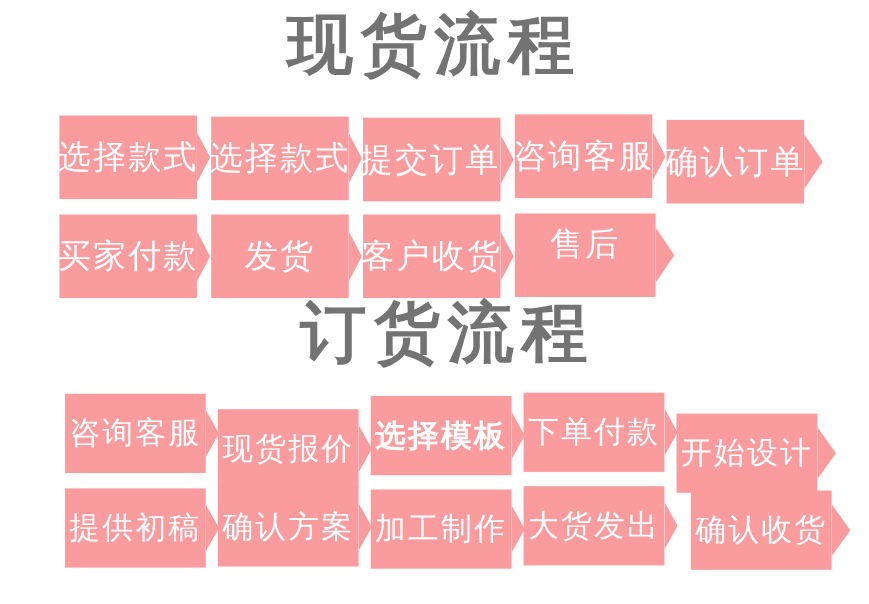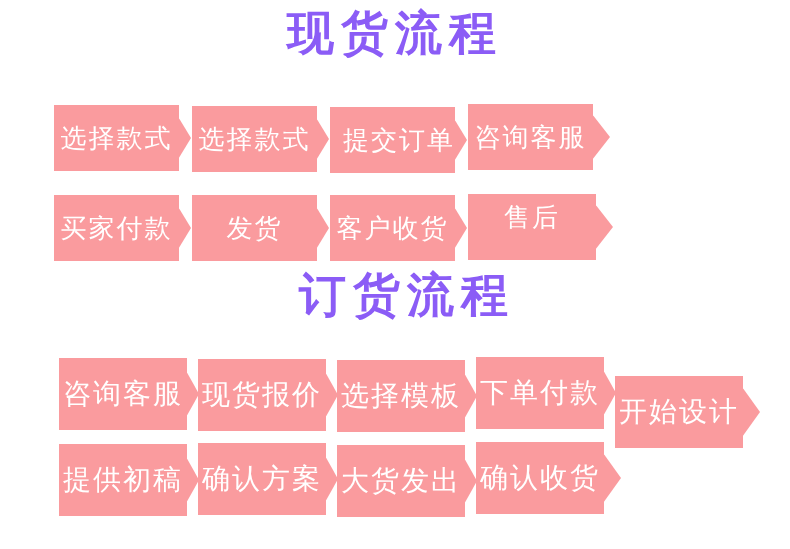--- a/index.html
+++ b/index.html
@@ -5,57 +5,57 @@
   html,body{margin:0;padding:0;}
   body{
     width:790px;height:549px;
     background:#ffffff;
     font-family:"DejaVu Sans","Liberation Sans",sans-serif;
     position:relative;overflow:hidden;
   }
   .title{
     position:absolute;left:0;width:100%;
     text-align:center;margin:0;
-    font-size:47px;font-weight:bold;color:#8b5cf6;
+    font-size:60px;font-weight:bold;color:#737373;
     letter-spacing:7px;line-height:1.25;
     white-space:nowrap;
   }
   .t1{top:4px;}
   .t2{top:266px;transform:translateX(12px);}
   .row{
     position:absolute;display:flex;align-items:flex-start;
   }
   .r1{top:105px;left:54px;gap:13px;}
   .r2{top:195px;left:54px;gap:13px;}
   .r3{top:358px;left:59px;gap:11px;}
   .r4{top:444px;left:59px;gap:11px;}
   .step{
     position:relative;background:#FA9B9E;color:#ffffff;
     display:flex;align-items:center;justify-content:center;
     flex:0 0 auto;
   }
-  .r1 .step,.r2 .step{width:125px;height:66px;font-size:26px;}
+  .r1 .step,.r2 .step{width:125px;height:76px;font-size:30px;}
   .r3 .step,.r4 .step{width:128px;height:72px;font-size:28px;}
   .r2 .step.wide{width:128px;}
   
   .step::after{
     content:"";position:absolute;left:100%;top:50%;
     transform:translateY(-50%);
     width:12px;height:60%;background:#FA9B9E;
     clip-path:polygon(0 0,100% 50%,0 100%);
   }
   .step:last-child::after{width:17px;height:66%;}
   
   .r1 .step:nth-child(2){margin-top:1px;}
   .r1 .step:nth-child(3){margin-top:2px;justify-content:flex-end;}
   .r1 .step:nth-child(4){margin-top:-1px;}
   .r1 .step:nth-child(5){margin-top:4px;}
   .r2 .step:nth-child(4){margin-top:-1px;text-align:center;}
-  .r3 .step:nth-child(2){margin-top:1px;}
-  .r3 .step:nth-child(3){margin-top:2px;}
+  .r3 .step:nth-child(2){margin-top:14px;}
+  .r3 .step:nth-child(3){margin-top:2px;font-weight:bold;}
   .r3 .step:nth-child(4){margin-top:-1px;text-align:right;}
   .r3 .step:nth-child(5){margin-top:18px;}
   .r4 .step:nth-child(2){margin-top:-1px;}
   .r4 .step:nth-child(3){margin-top:1px;}
   .r4 .step:nth-child(4){margin-top:-2px;}
   .r4 .step:nth-child(5){margin-top:2px;margin-left:13px;}
   .lbl{letter-spacing:2px;white-space:nowrap;}
   .lbl.raised{transform:translateY(-10px);}
 </style>
 </head>
@@ -68,20 +68,23 @@
     <span class="lbl">选择款式</span>
   </div>
   <div class="step">
     <span class="lbl">选择款式</span>
   </div>
   <div class="step">
     <span class="lbl">提交订单</span>
   </div>
   <div class="step">
     <span class="lbl">咨询客服</span>
+  </div>
+  <div class="step">
+    <span class="lbl">确认订单</span>
   </div>
 </div>
 
 <div class="row r2">
   <div class="step">
     <span class="lbl">买家付款</span>
   </div>
   <div class="step">
     <span class="lbl">发货</span>
   </div>
@@ -114,18 +117,21 @@
 </div>
 
 <div class="row r4">
   <div class="step">
     <span class="lbl">提供初稿</span>
   </div>
   <div class="step">
     <span class="lbl">确认方案</span>
   </div>
   <div class="step">
+    <span class="lbl">加工制作</span>
+  </div>
+  <div class="step">
     <span class="lbl">大货发出</span>
   </div>
   <div class="step">
     <span class="lbl">确认收货</span>
   </div>
 </div>
 
 </body></html>

